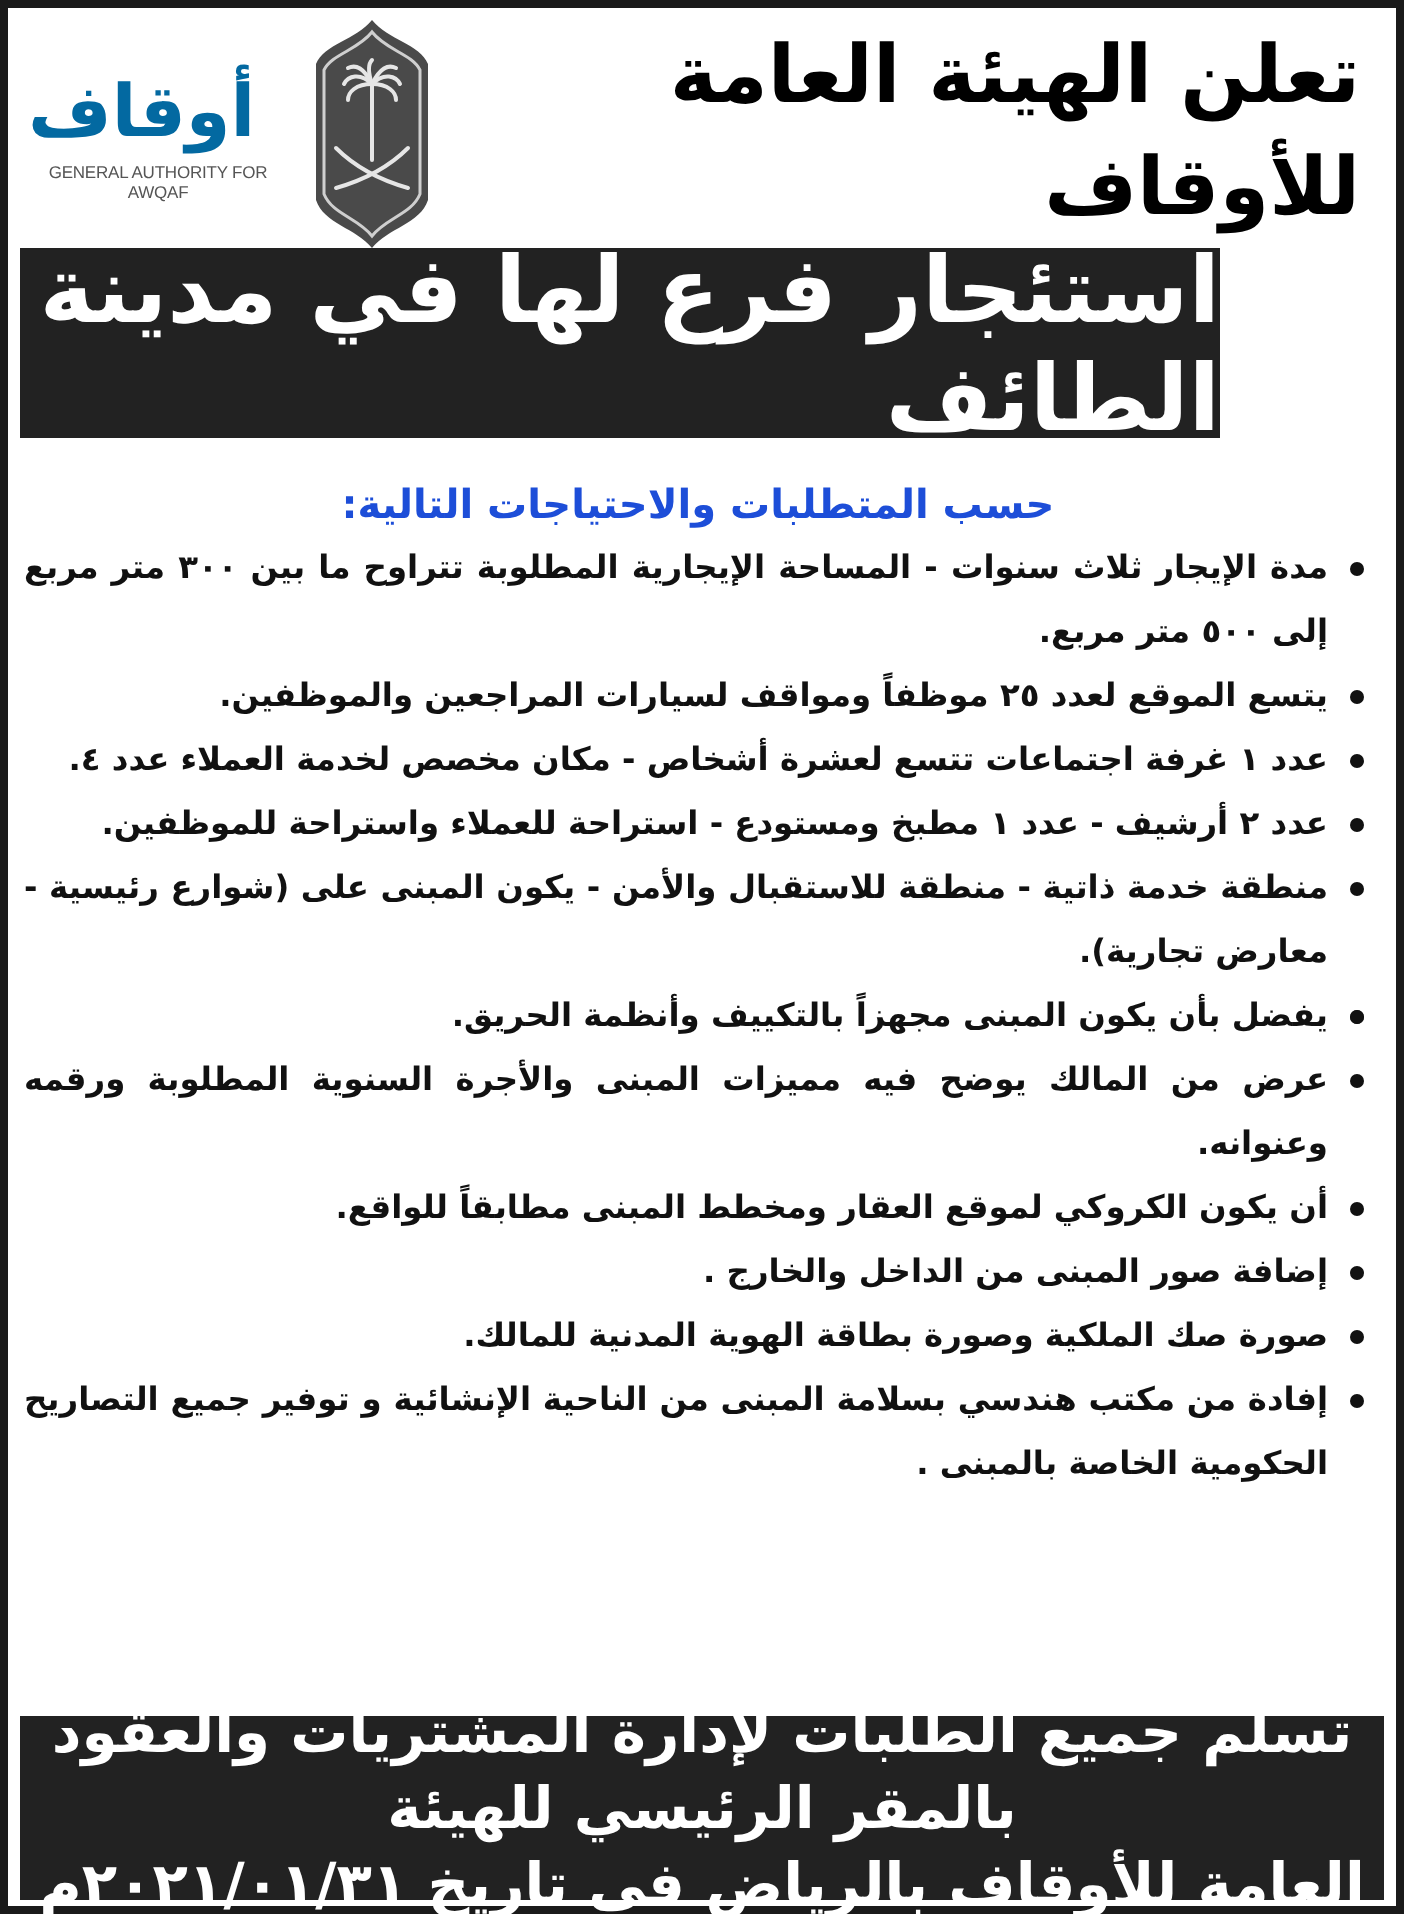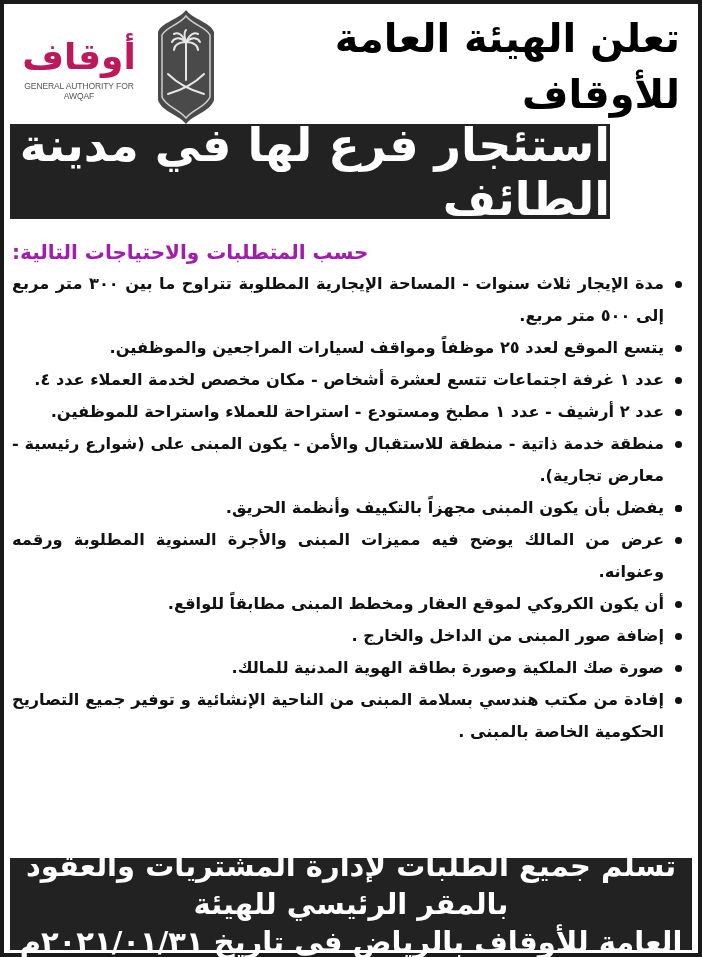--- a/index.html
+++ b/index.html
@@ -23,40 +23,40 @@
     }
     .h-sub {
       font-family: "DejaVu Sans", sans-serif; font-weight: bold;
       font-size: 33px; line-height: 50px; color: #000; text-align: center;
       padding-left: 60px;
     }
     .logo-block {
       width: 240px; display: flex; flex-direction: row; align-items: center; padding-left: 10px; gap: 10px;
     }
     .logo-words { width: 130px; text-align: center; direction: rtl; }
-    .logo-big { font-family: "DejaVu Sans", sans-serif; font-weight: bold; font-size: 36px; color: #be185d; line-height: 48px; text-align: center; }
+    .logo-big { font-family: "DejaVu Sans", sans-serif; font-weight: bold; font-size: 36px; color: #0369a1; line-height: 48px; text-align: left; }
     .logo-ar { font-family: "DejaVu Sans", sans-serif; font-size: 15px; color: #555; line-height: 22px; text-align: right; }
     .logo-en { font-family: "Liberation Sans", sans-serif; font-size: 8.5px; color: #555; direction: ltr; text-align: center; letter-spacing: -0.1px; }
     .emblem { width: 64px; height: 118px; }
 
     .title-bar {
       position: absolute; left: 10px; top: 124px; width: 600px; height: 95px;
       background: #222; display: flex; align-items: center; justify-content: center;
     }
     .title-bar .t {
       color: #fff; font-family: "DejaVu Sans", sans-serif; font-weight: bold;
       font-size: 46px; direction: rtl; letter-spacing: 0px;
     }
 
     .body {
       position: absolute; left: 12px; top: 236px; width: 678px; direction: rtl;
     }
     .section-head {
       font-family: "DejaVu Sans", sans-serif; font-weight: bold; font-size: 20px;
-      line-height: 32px; text-align: left; padding-right: 4px; color: #a21caf;
+      line-height: 32px; text-align: center; padding-right: 4px; color: #1d4ed8;
     }
     ul.list { list-style: none; }
     ul.list li {
       position: relative; font-family: "DejaVu Sans", sans-serif; font-weight: bold;
       font-size: 16.2px; line-height: 32px; padding-right: 26px; text-align: justify; color: #111;
     }
     ul.list li .bullet {
       position: absolute; right: 8px; top: 13px; width: 7px; height: 7px; border-radius: 50%; background: #111;
     }
 

